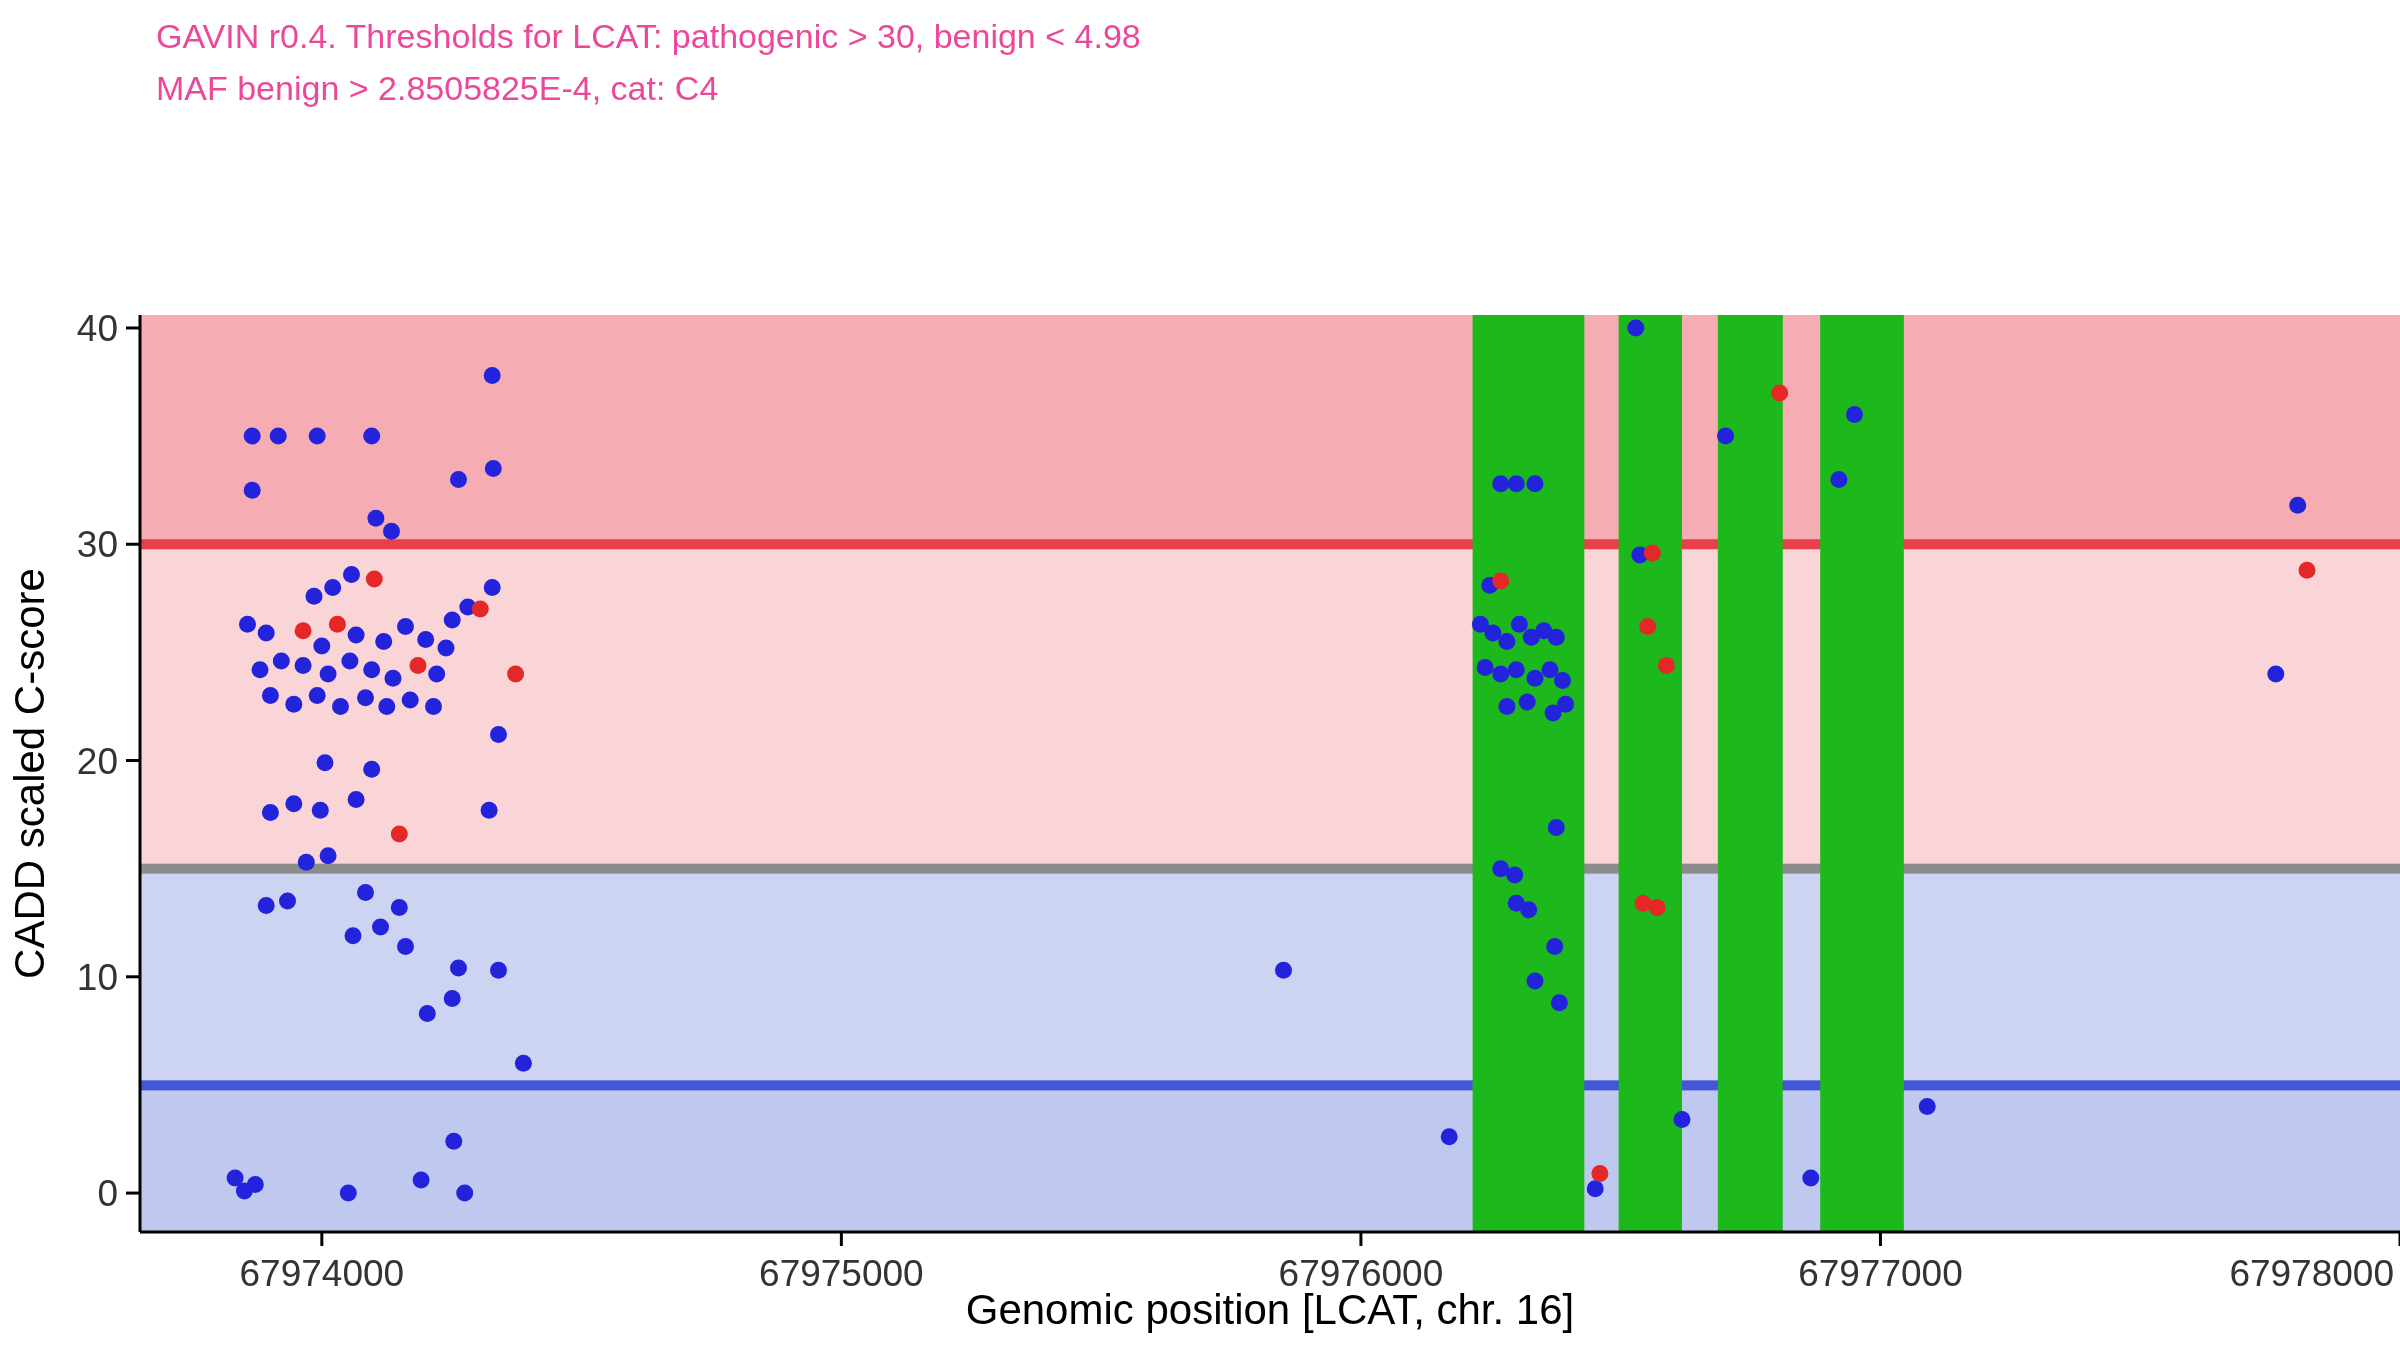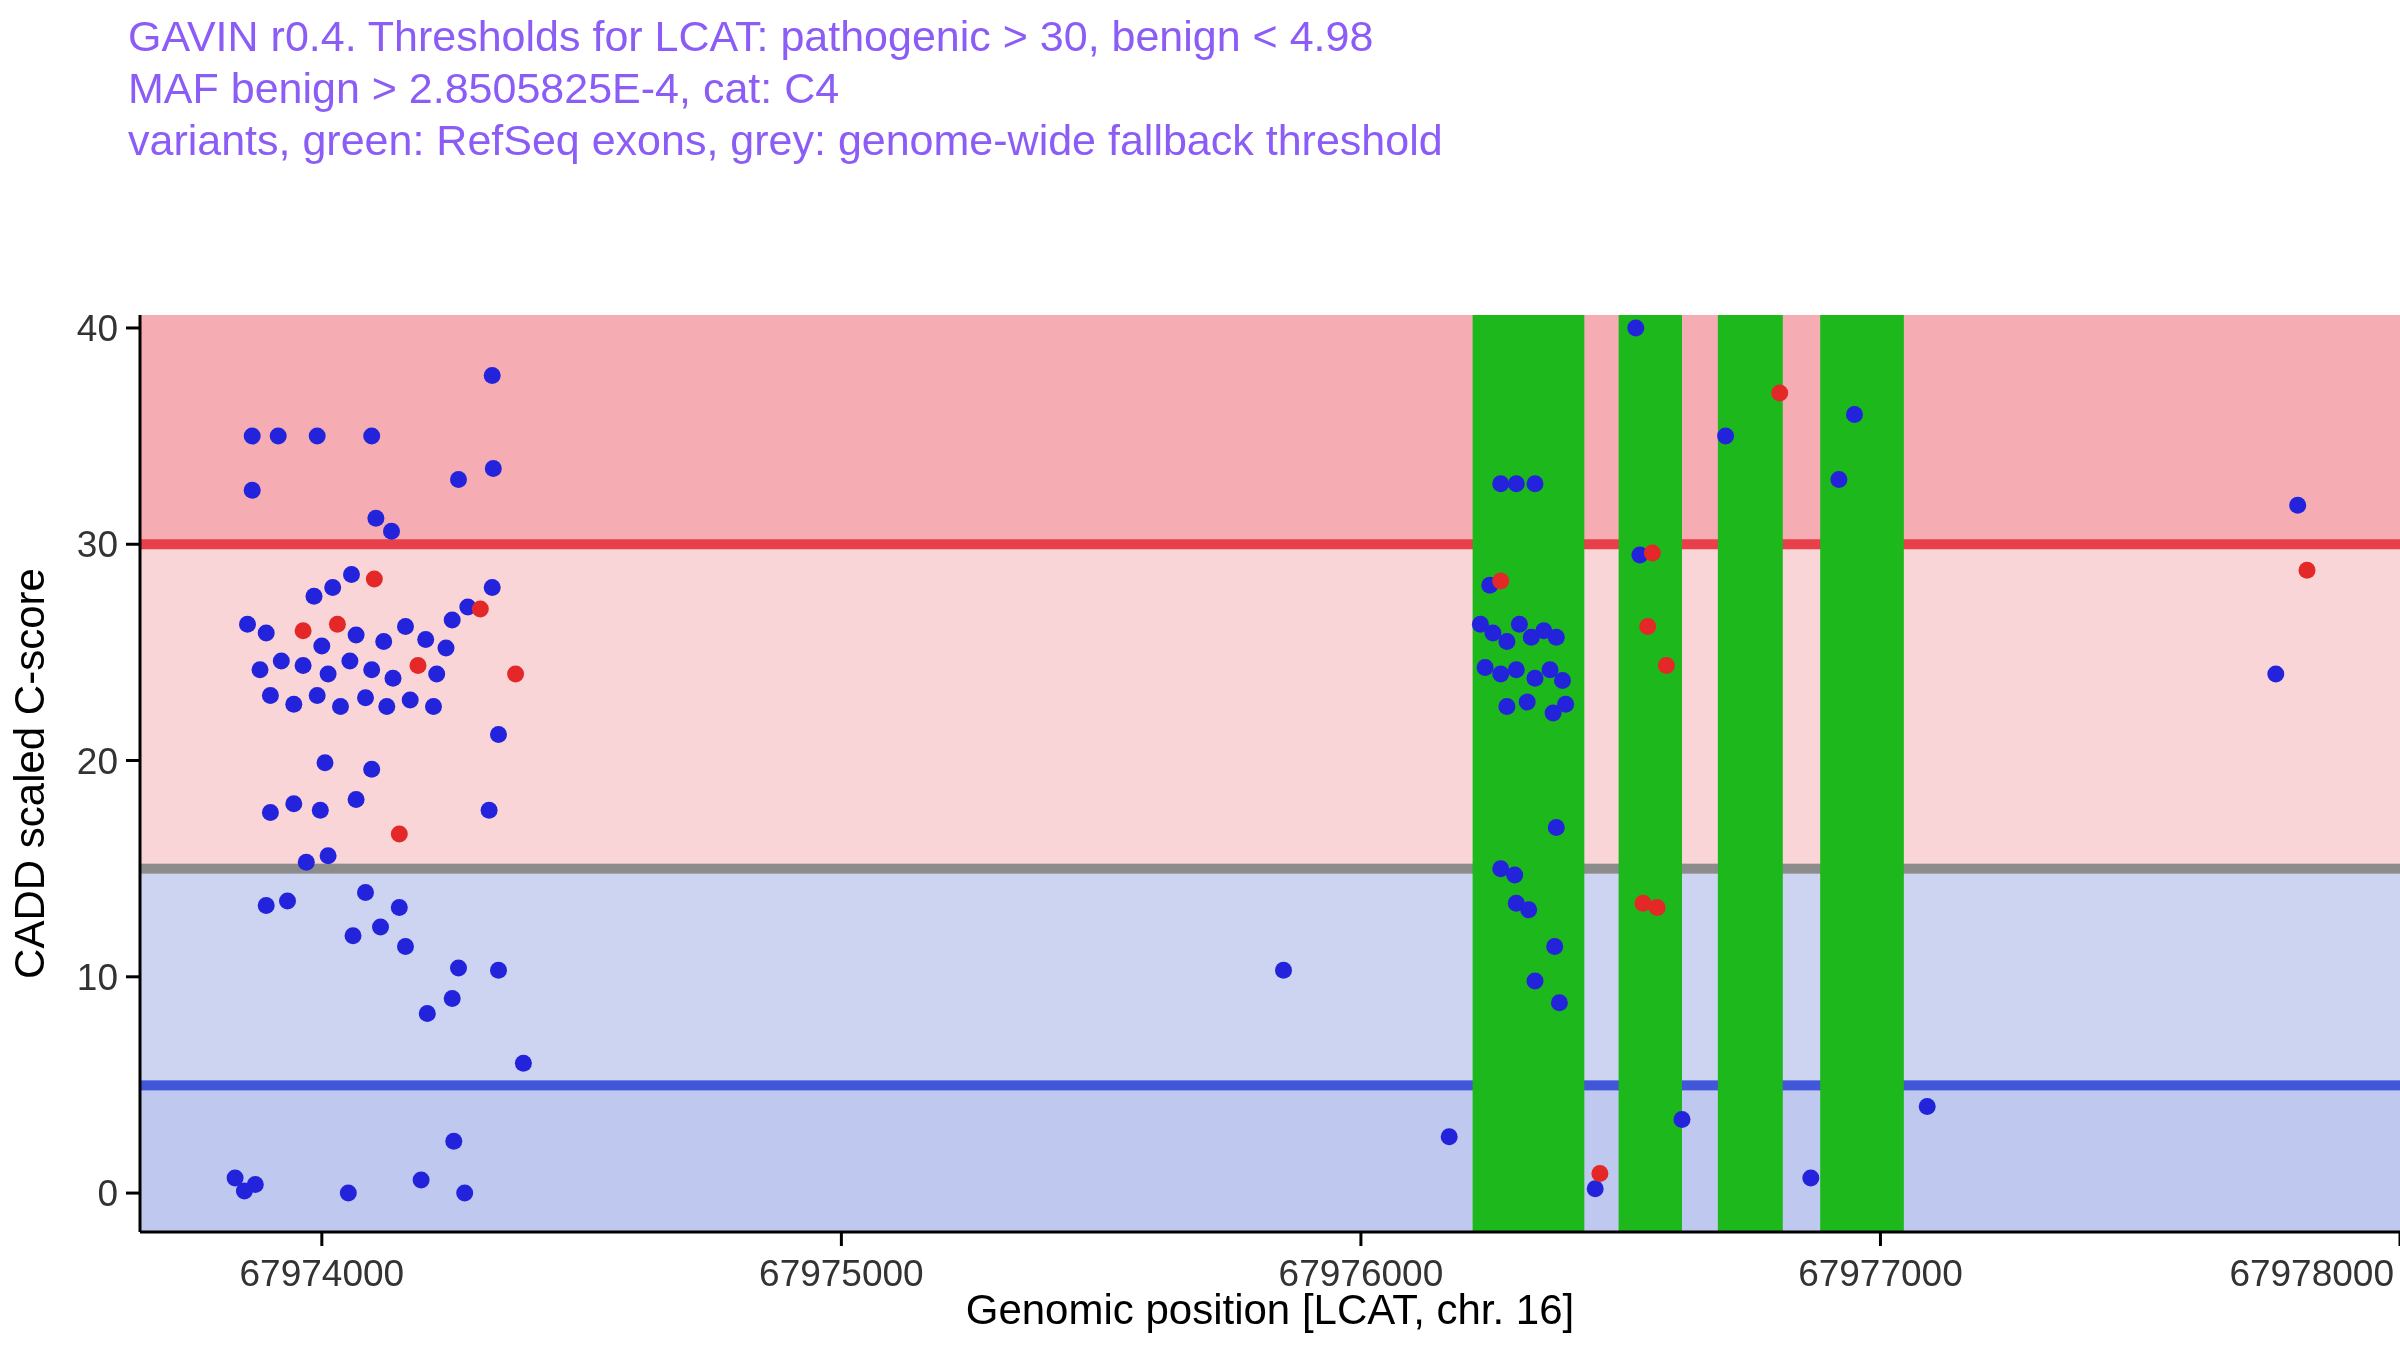--- a/index.html
+++ b/index.html
@@ -1,32 +1,31 @@
 <!DOCTYPE html>
 <html><head>
 <meta charset="utf-8">
 <style>
   html,body{margin:0;padding:0;background:#ffffff;}
   body{width:2400px;height:1350px;position:relative;overflow:hidden;
        font-family:"Liberation Sans",sans-serif;}
   .title-block{
-    position:absolute;left:128px;top:10px;
-    font-size:43px;line-height:52px;color:#8b5cf6;
+    position:absolute;left:156px;top:10px;
+    font-size:34px;line-height:52px;color:#ec4899;
     white-space:nowrap;
   }
   svg{position:absolute;left:0;top:0;}
   text{font-family:"Liberation Sans",sans-serif;}
 </style>
 </head>
 <body>
 
 <div class="title-block">
   <div>GAVIN r0.4. Thresholds for LCAT: pathogenic &gt; 30, benign &lt; 4.98</div>
   <div>MAF benign &gt; 2.8505825E-4, cat: C4</div>
-  <div>variants, green: RefSeq exons, grey: genome-wide fallback threshold</div>
 </div>
 
 <svg id="plot" width="2400" height="1350" viewBox="0 0 2400 1350">
     <rect x="140" y="315" width="2260" height="229.25" fill="#F5ADB3"></rect>
     <rect x="140" y="544.25" width="2260" height="324.41037735849056" fill="#FAD5D8"></rect>
     <rect x="140" y="868.6603773584906" width="2260" height="216.7061320754716" fill="#CDD4F1"></rect>
     <rect x="140" y="1085.3665094339622" width="2260" height="146.63349056603784" fill="#BFC8EE"></rect>
     <rect x="140" y="539.25" width="2260" height="10" fill="#E8404A"></rect>
     <rect x="140" y="863.6603773584906" width="2260" height="10" fill="#8C8C8C"></rect>
     <rect x="140" y="1080.3665094339622" width="2260" height="10" fill="#4156D8"></rect>

